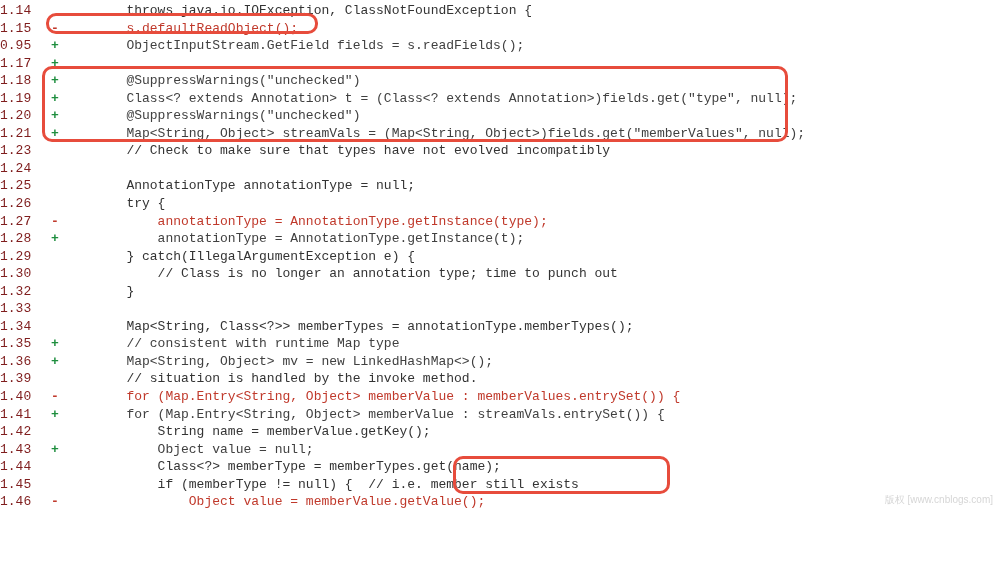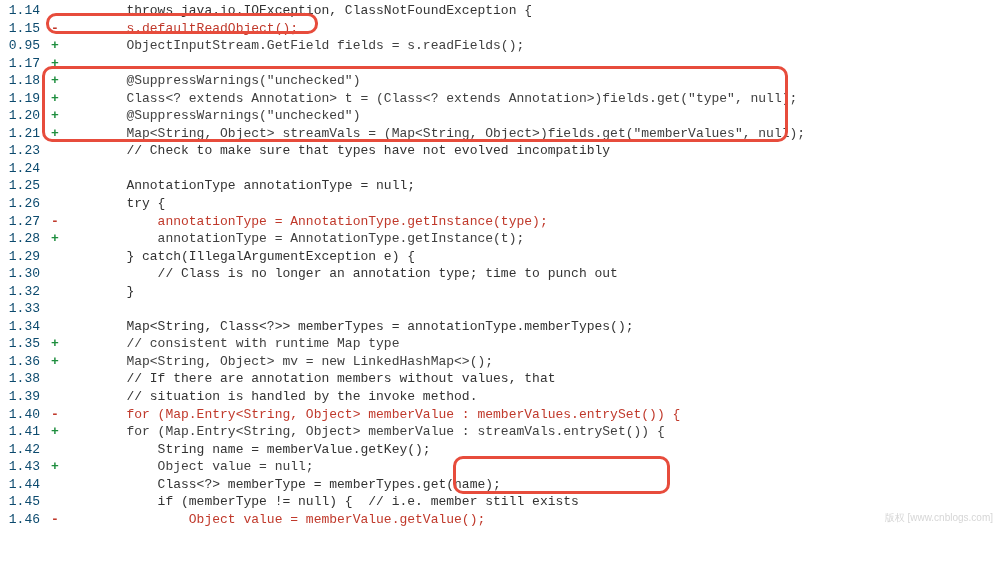--- a/index.html
+++ b/index.html
@@ -12,22 +12,21 @@
       padding: 2px 0;
       width: 999px;
     }
     .code-line {
       display: flex;
       white-space: pre;
       position: relative;
     }
     .line-num {
       width: 48px;
-      text-align: right;
-      color: #0c4a6e;
+      color: #7f1d1d;
       padding-right: 8px;
       flex-shrink: 0;
       user-select: none;
     }
     .marker {
       width: 14px;
       text-align: center;
       flex-shrink: 0;
       font-weight: bold;
     }
@@ -82,21 +81,20 @@
       <div class="code-line"><span class="line-num">1.26</span><span class="marker "></span><span class="code-content ">        try {</span></div>
       <div class="code-line"><span class="line-num">1.27</span><span class="marker minus">-</span><span class="code-content removed">            annotationType = AnnotationType.getInstance(type);</span></div>
       <div class="code-line"><span class="line-num">1.28</span><span class="marker plus">+</span><span class="code-content added">            annotationType = AnnotationType.getInstance(t);</span></div>
       <div class="code-line"><span class="line-num">1.29</span><span class="marker "></span><span class="code-content ">        } catch(IllegalArgumentException e) {</span></div>
       <div class="code-line"><span class="line-num">1.30</span><span class="marker "></span><span class="code-content ">            // Class is no longer an annotation type; time to punch out</span></div>
       <div class="code-line"><span class="line-num">1.32</span><span class="marker "></span><span class="code-content ">        }</span></div>
       <div class="code-line"><span class="line-num">1.33</span><span class="marker "></span><span class="code-content "></span></div>
       <div class="code-line"><span class="line-num">1.34</span><span class="marker "></span><span class="code-content ">        Map&lt;String, Class&lt;?&gt;&gt; memberTypes = annotationType.memberTypes();</span></div>
       <div class="code-line"><span class="line-num">1.35</span><span class="marker plus">+</span><span class="code-content added">        // consistent with runtime Map type</span></div>
       <div class="code-line"><span class="line-num">1.36</span><span class="marker plus">+</span><span class="code-content added">        Map&lt;String, Object&gt; mv = new LinkedHashMap&lt;&gt;();</span></div>
-      <div class="code-line"><span class="line-num">1.38</span><span class="marker "></span><span class="code-content ">        // If there are annotation members without values, that</span></div>
       <div class="code-line"><span class="line-num">1.39</span><span class="marker "></span><span class="code-content ">        // situation is handled by the invoke method.</span></div>
       <div class="code-line"><span class="line-num">1.40</span><span class="marker minus">-</span><span class="code-content removed">        for (Map.Entry&lt;String, Object&gt; memberValue : memberValues.entrySet()) {</span></div>
       <div class="code-line"><span class="line-num">1.41</span><span class="marker plus">+</span><span class="code-content added">        for (Map.Entry&lt;String, Object&gt; memberValue : streamVals.entrySet()) {</span></div>
       <div class="code-line"><span class="line-num">1.42</span><span class="marker "></span><span class="code-content ">            String name = memberValue.getKey();</span></div>
       <div class="code-line"><span class="line-num">1.43</span><span class="marker plus">+</span><span class="code-content added">            Object value = null;</span></div>
       <div class="code-line"><span class="line-num">1.44</span><span class="marker "></span><span class="code-content ">            Class&lt;?&gt; memberType = memberTypes.get(name);</span></div>
       <div class="code-line"><span class="line-num">1.45</span><span class="marker "></span><span class="code-content ">            if (memberType != null) {  // i.e. member still exists</span></div>
       <div class="code-line"><span class="line-num">1.46</span><span class="marker minus">-</span><span class="code-content removed">                Object value = memberValue.getValue();</span></div>
     </div>
   <div class="watermark">版权 [www.cnblogs.com]</div>

